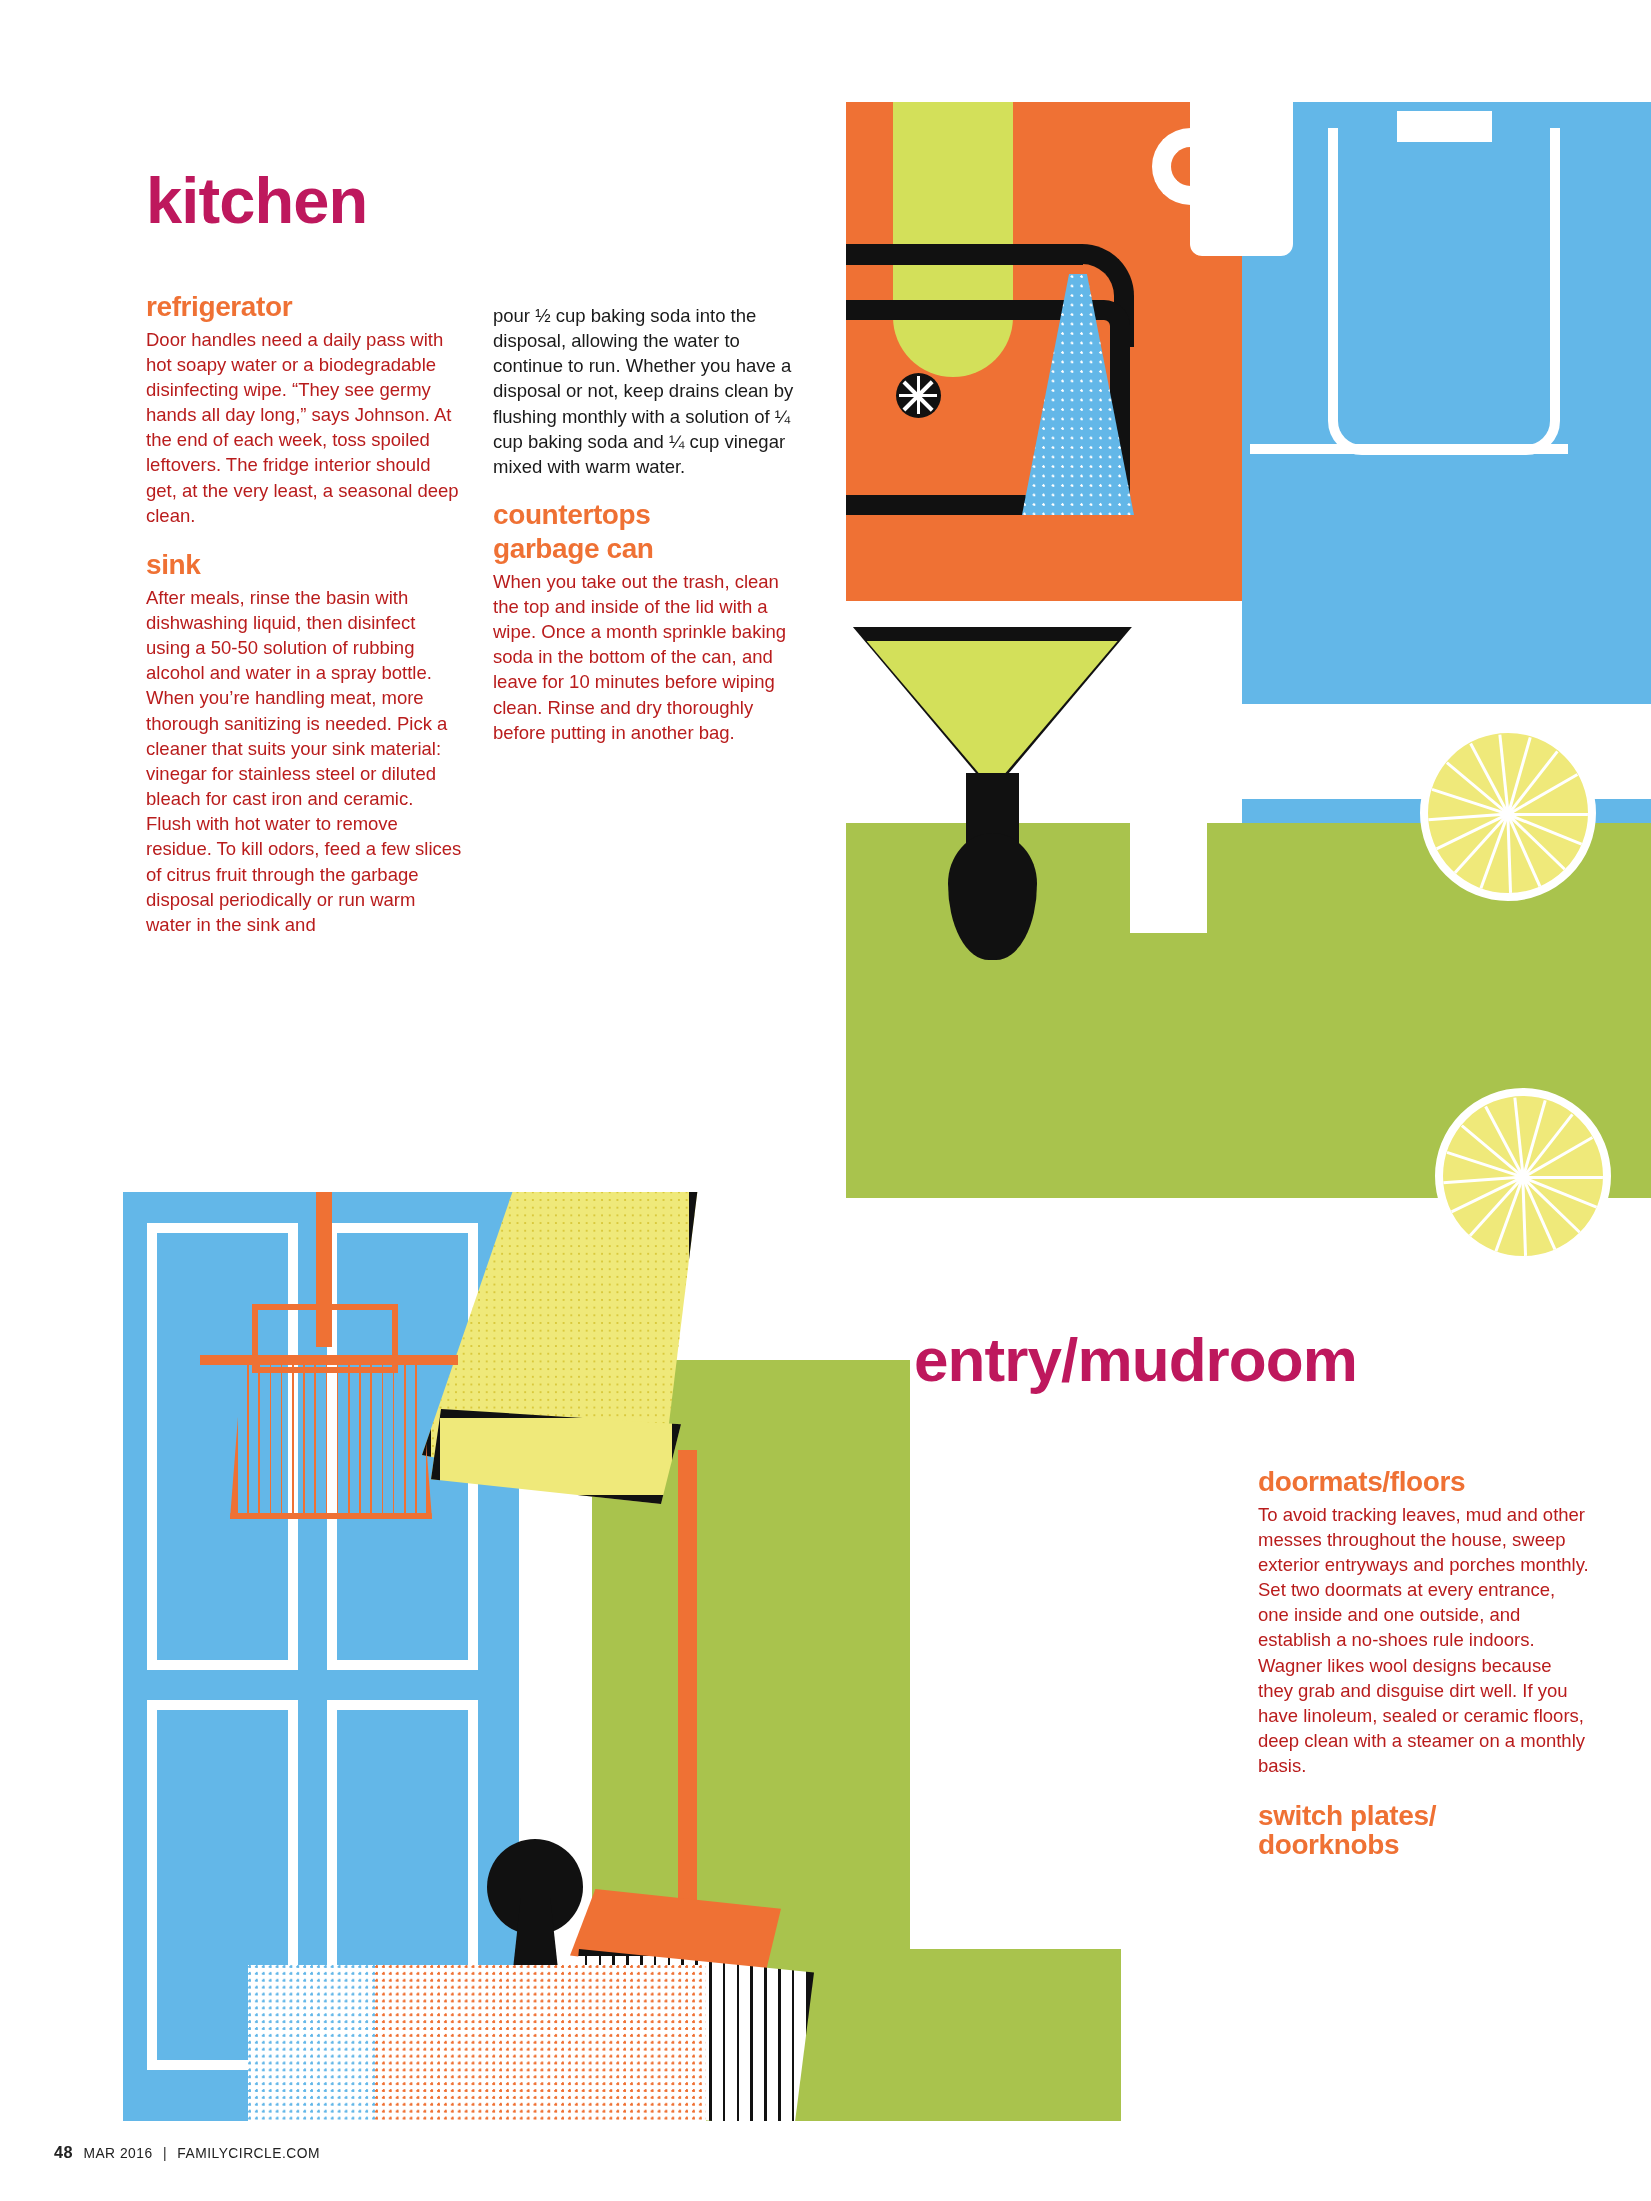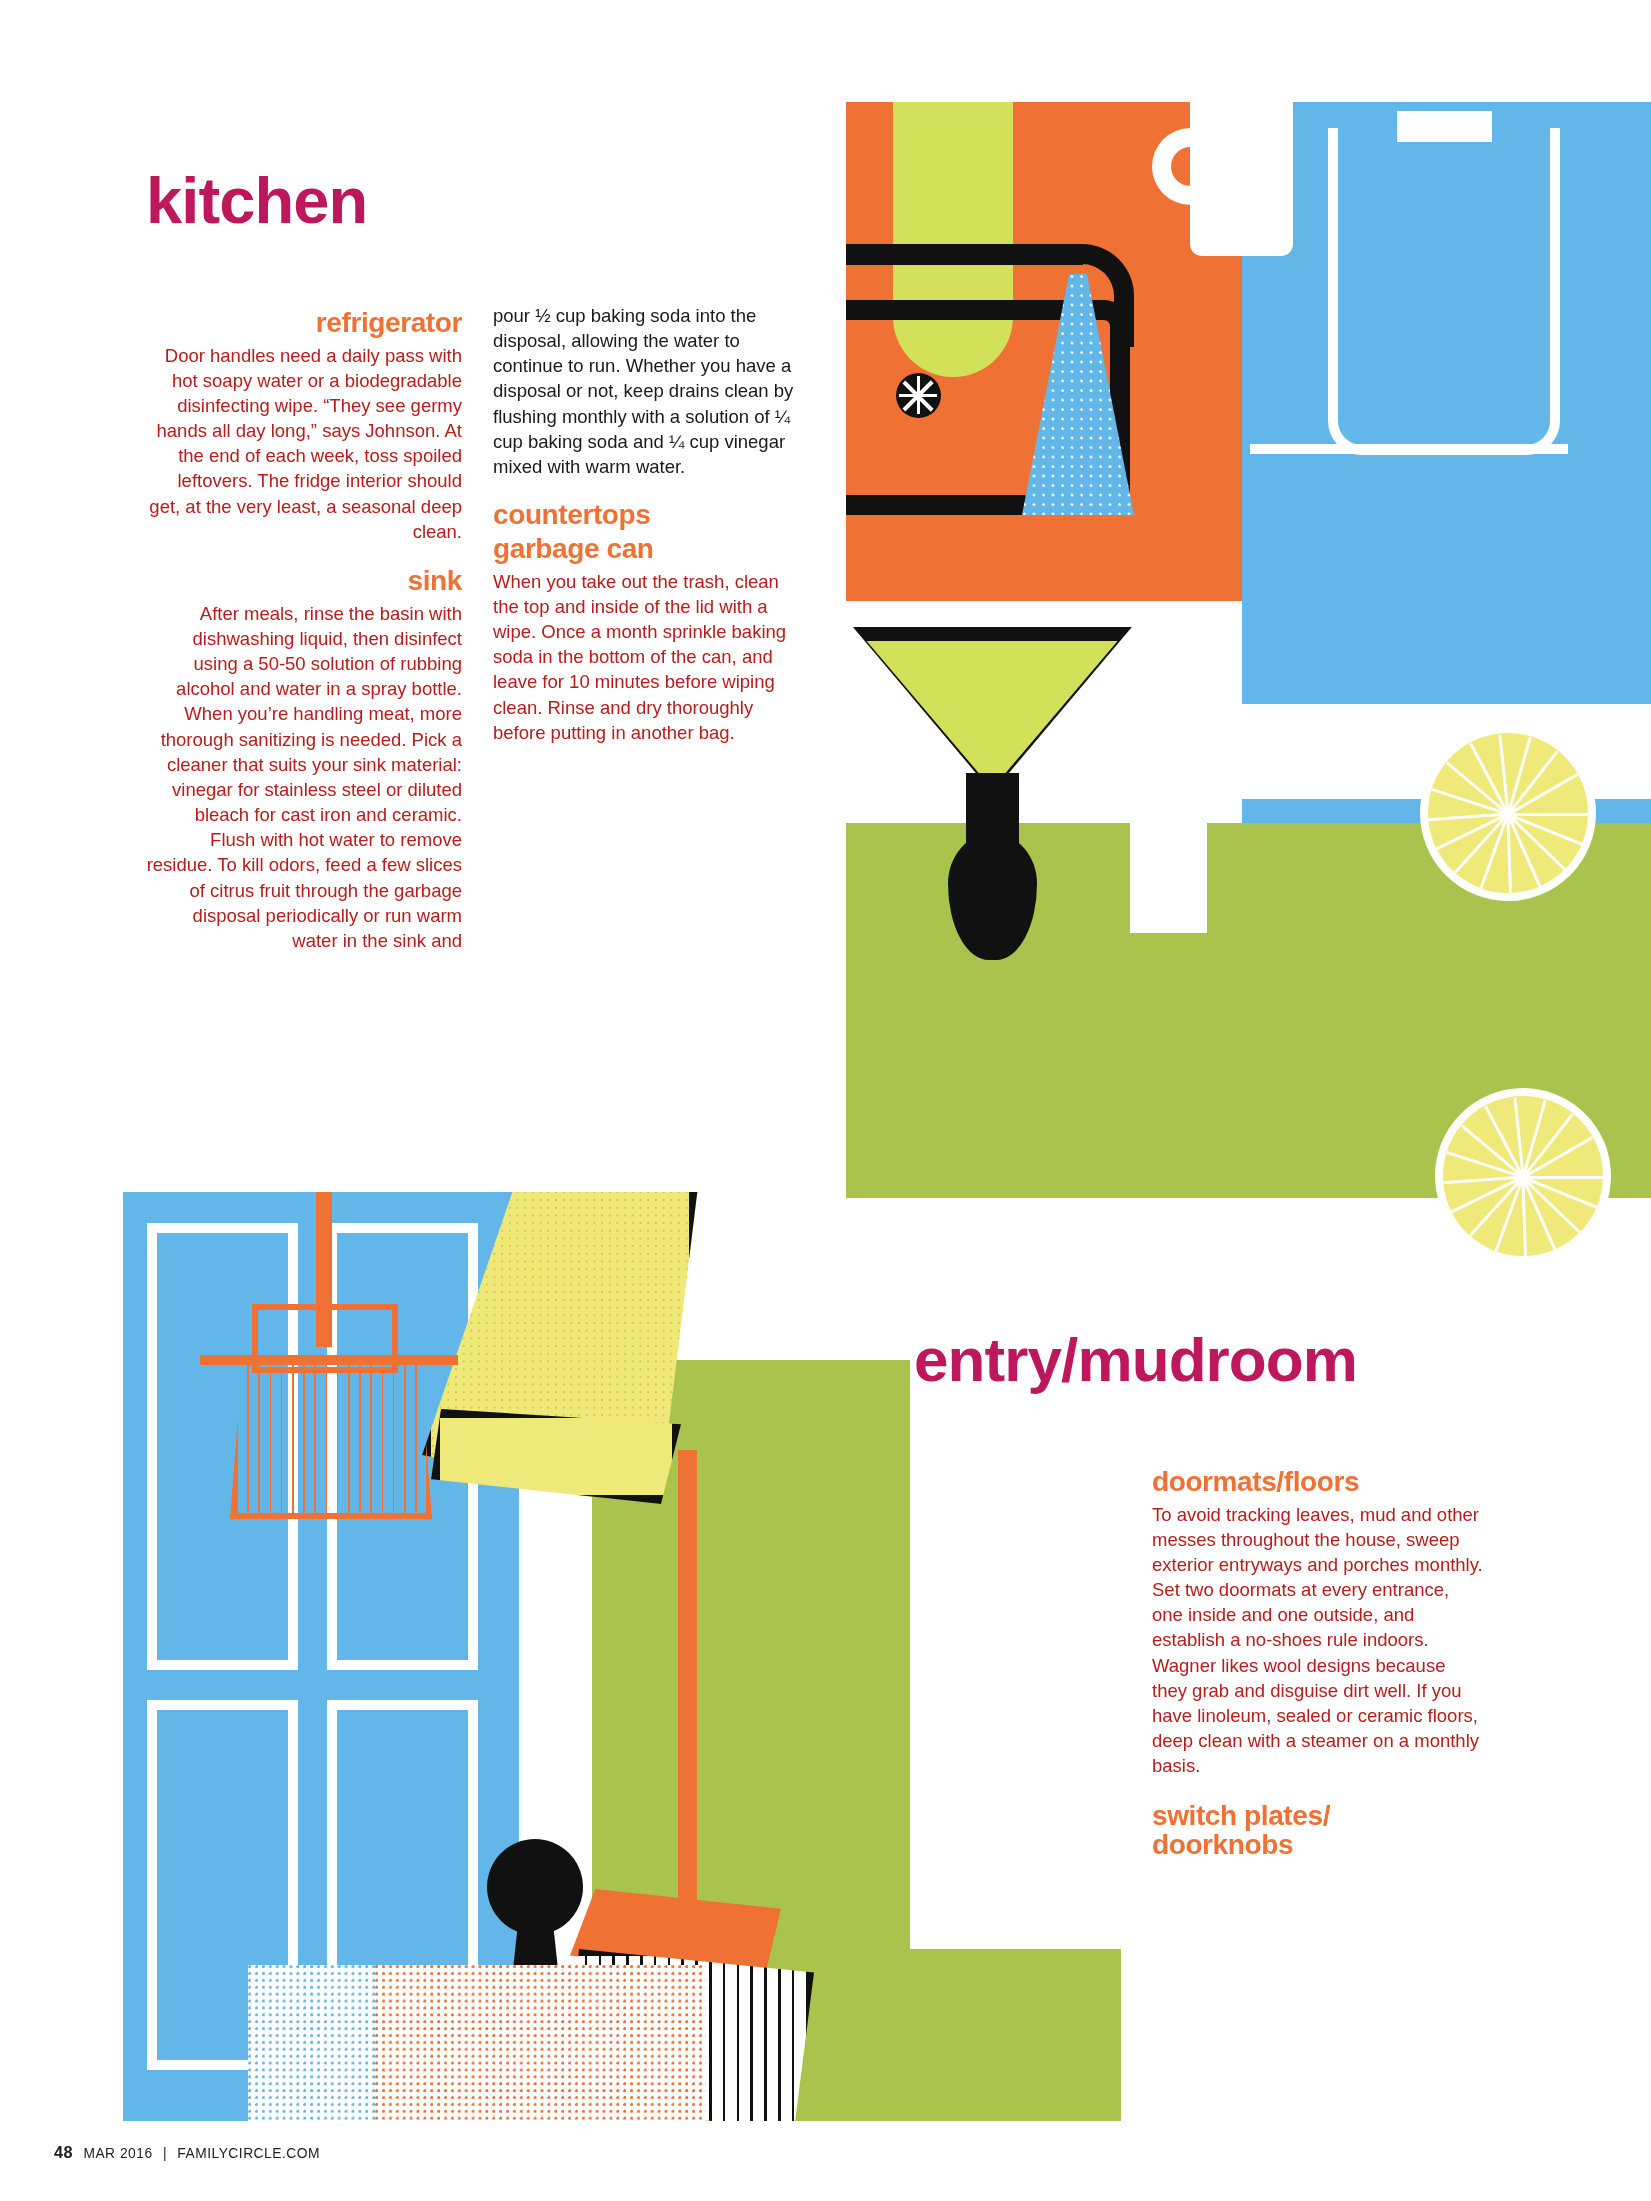--- a/index.html
+++ b/index.html
@@ -307,23 +307,23 @@
   .body {
     font-size: 18.5px;
     line-height: 1.36;
     margin: 0 0 22.4px 0;
     color: #b91c1c;
   }
   .col {
     position: absolute;
     width: 316px;
   }
-  #col-1 { left: 146px; top: 308px; text-align: right; }
+  #col-1 { left: 146px; top: 292px; }
   #col-2 { left: 493px; top: 303px; }
-  #col-3 { left: 1152px; top: 1467px; width: 331px; }
+  #col-3 { left: 1258px; top: 1467px; width: 331px; }
 
   .col-2-lead {
     font-size: 18.5px;
     line-height: 1.36;
     margin: 0 0 20.6px 0;
   }
 
   
   #footer {
     position: absolute;

